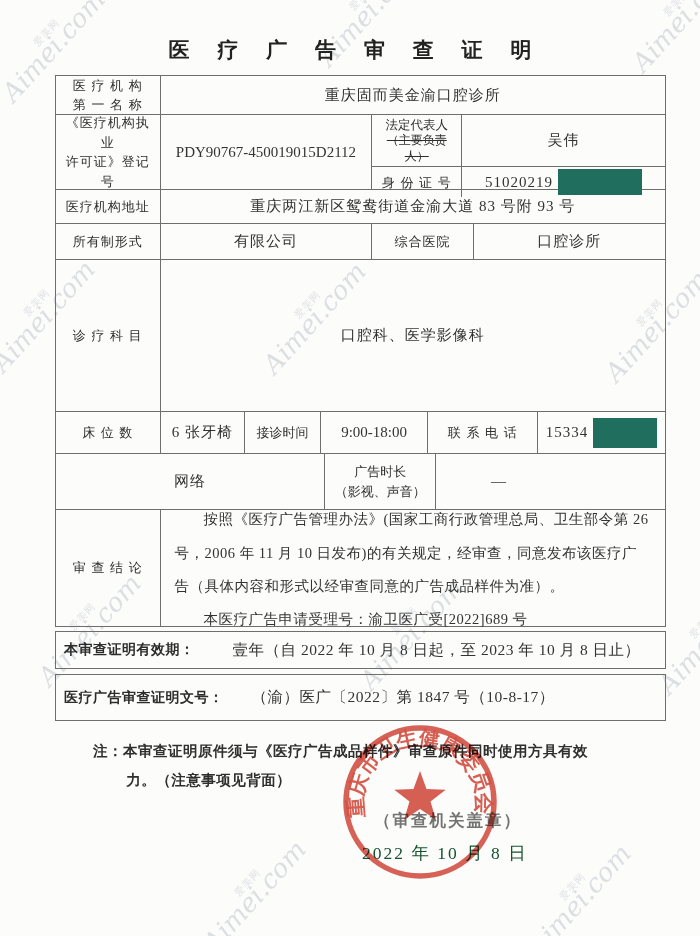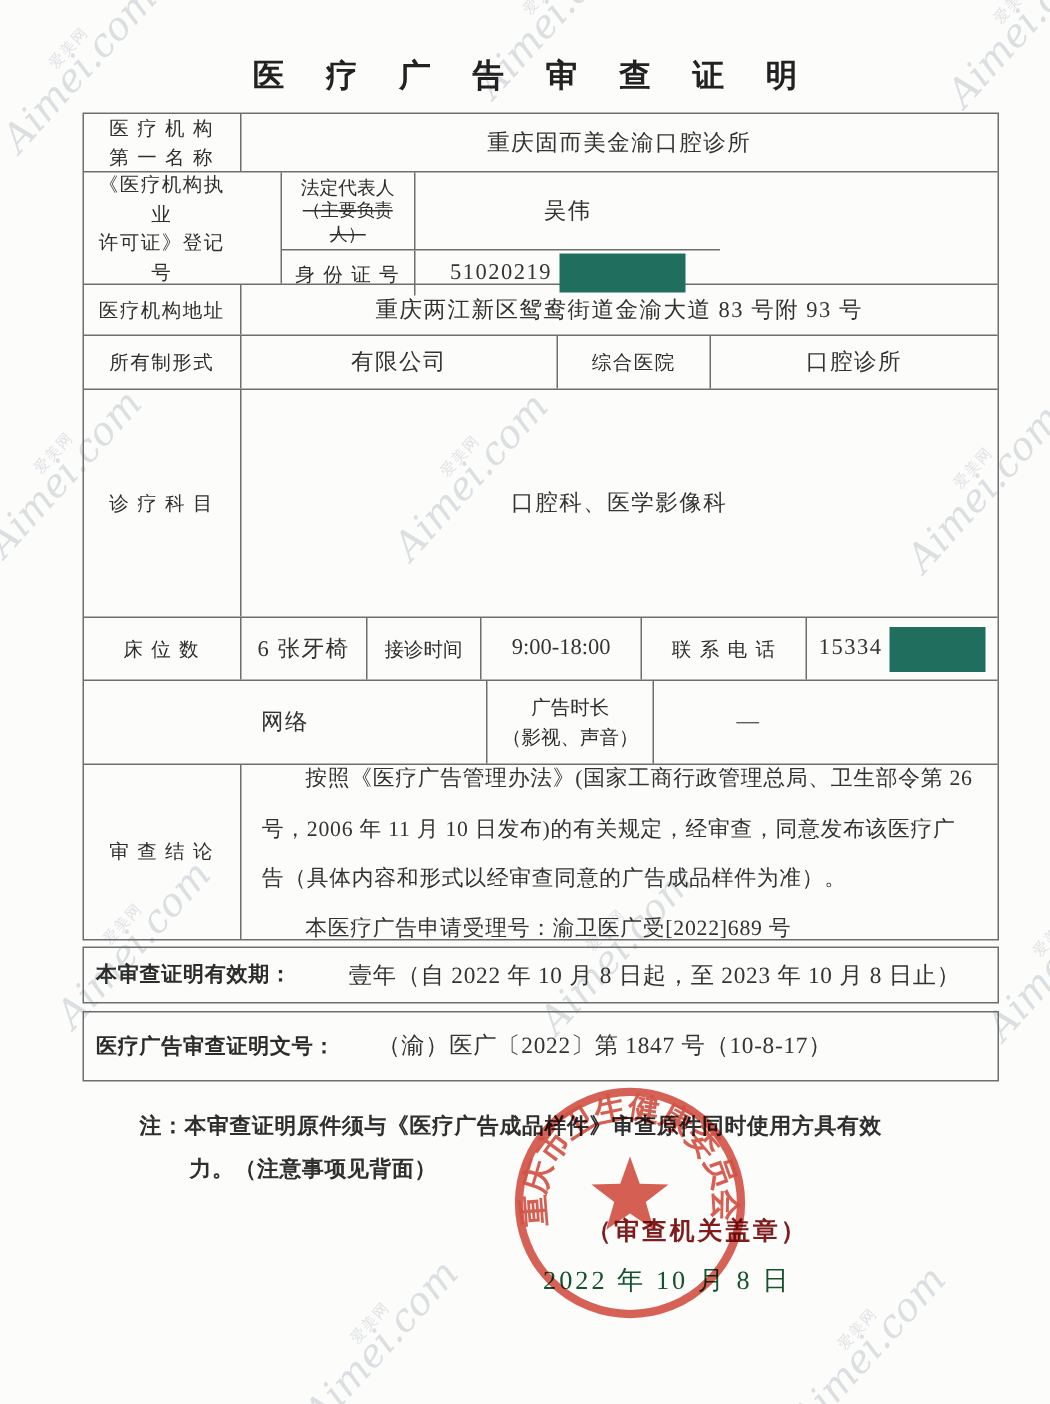--- a/index.html
+++ b/index.html
@@ -64,22 +64,22 @@
   .bar-validity .bar-value { margin-left:38px; }
   .bar-docno    .bar-value { margin-left:28px; }
   
   .note {
     position:absolute; left:93px; top:737px; width:516px;
     font-size:14.5px; font-weight:600; color:#2f2f2f; line-height:2.0;
     letter-spacing:0.5px; padding-left:2.3em; text-indent:-2.3em;
   }
   
   .stamp-caption {
-    position:absolute; left:391px; top:810px; font-size:16.5px; font-weight:bold;
-    color:#7f1d1d; letter-spacing:2px; font-family:Liberation Serif, serif;
+    position:absolute; left:374px; top:810px; font-size:16.5px; font-weight:bold;
+    color:#737373; letter-spacing:2px; font-family:Liberation Serif, serif;
   }
   .stamp-date {
     position:absolute; left:362px; top:841px; font-size:17.5px; color:#14532d;
     letter-spacing:2px;
   }
   .seal { position:absolute; left:330px; top:712px; width:180px; height:185px;
           mix-blend-mode:multiply; opacity:0.88; pointer-events:none; }
 </style>
 </head>
 <body>
@@ -101,23 +101,24 @@
   <div class="doc-title">医 疗 广 告 审 查 证 明</div>
 
   <div class="main-table">
 
     <div class="row" style="height:38px;">
       <div class="cell lbl w-label">医 疗 机 构
 第 一 名 称</div>
       <div class="cell val" style="width:83%;">重庆固而美金渝口腔诊所</div>
     </div>
 
-    <div class="row" style="height:75px;gap:27px;">
+    <div class="row" style="height:75px;">
       <div class="cell lbl w-label">《医疗机构执业
 许可证》登记号</div>
+      <div class="cell val" style="width:34.8%; letter-spacing:0;">PDY90767-450019015D2112</div>
       <div class="subcol" style="border-left:1px solid #6e6e6e;">
         <div class="subrow" style="flex:36;">
           <div class="cell lbl" style="width:30.3%; font-size:12.5px; letter-spacing:0; line-height:1.3;">
             <span>法定代表人</span>
             <span class="strike" style="font-size:12px;">（主要负责人）</span>
           </div>
           <div class="cell val" style="width:69.7%;">吴伟</div>
         </div>
         <div class="subrow" style="flex:39;">
           <div class="cell lbl" style="width:30.3%;">身 份 证 号</div>

